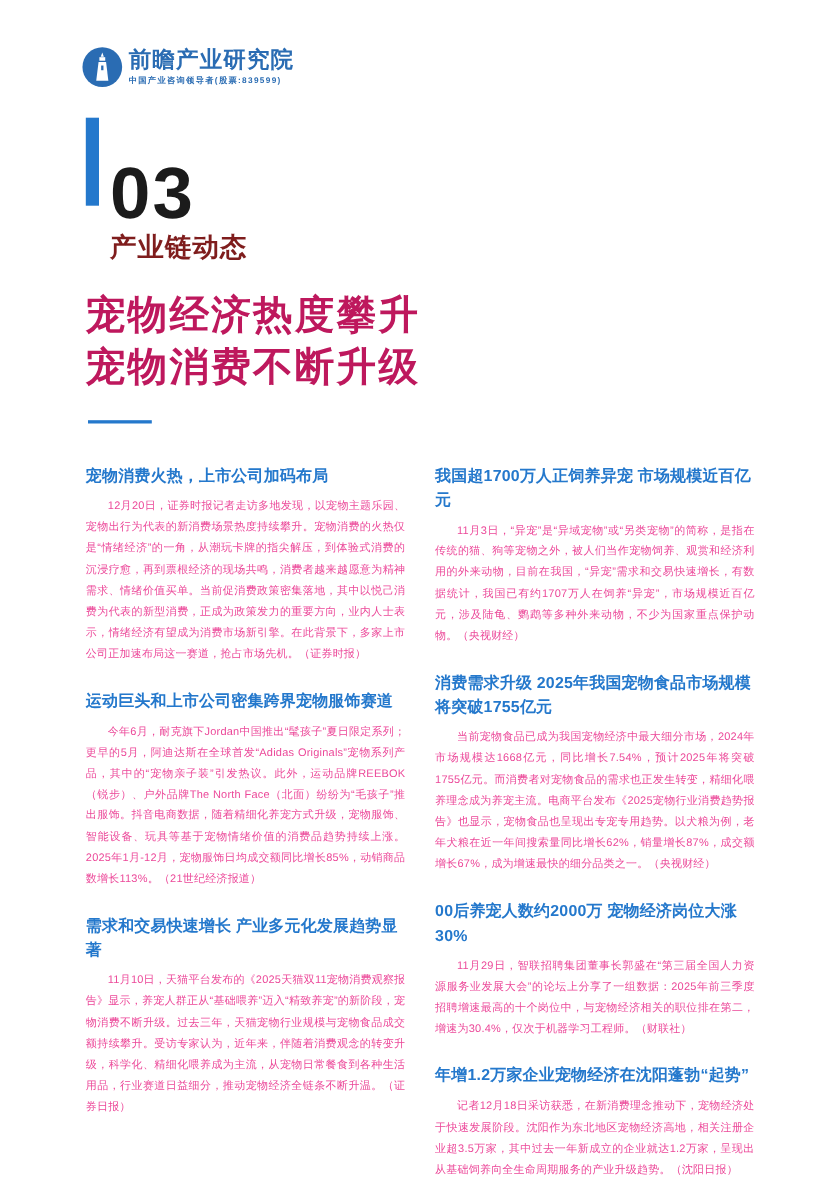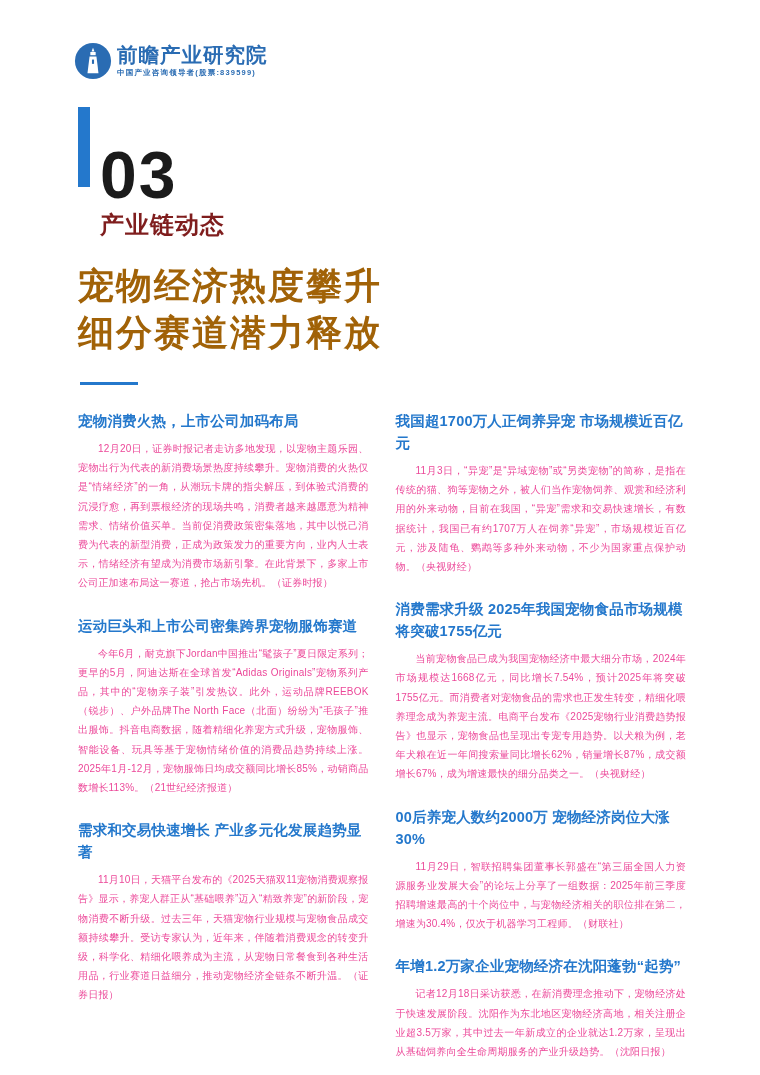--- a/index.html
+++ b/index.html
@@ -36,37 +36,37 @@
     line-height: 0.95; letter-spacing: 2px; margin-top: 41px;
   }
   .section-title {
     font-size: 24px; font-weight: 800; color: #7f1d1d;
     margin-top: 2px; letter-spacing: 1px;
   }
 
   
   .main-title {
     position: absolute; left: 78px; top: 262px; margin: 0;
-    color: #a16207; font-size: 36px; font-weight: 800;
+    color: #be185d; font-size: 36px; font-weight: 800;
     line-height: 47px; letter-spacing: 2px;
   }
   .title-underline {
     position: absolute; left: 80px; top: 382px;
     width: 58px; height: 3px; background: #2478cc;
   }
 
   
   .columns {
     position: absolute; left: 78px; top: 410px;
     width: 608px;
     display: grid; grid-template-columns: 1fr 1fr; column-gap: 27px;
   }
   .news { margin-bottom: 22px; }
   .news-headline {
-    margin: 0 0 7px 0;
+    margin: 12px 0 7px 0;
     color: #2478cc; font-size: 14.5px; font-weight: 700;
     line-height: 22px; letter-spacing: 0.2px;
   }
   .news-body {
     margin: 0;
     color: #ec4899; font-size: 10px; line-height: 19.2px;
     text-align: justify; text-indent: 2em; letter-spacing: 0.2px;
   }
 </style>
 </head>
@@ -93,21 +93,21 @@
   <section class="section-head">
     <div class="section-bar"></div>
     <div class="section-content">
       <div class="section-number">03</div>
       <div class="section-title">产业链动态</div>
     </div>
   </section>
 
   <h1 class="main-title">
     <span>宠物经济热度攀升</span><br>
-    <span>细分赛道潜力释放</span>
+    <span>宠物消费不断升级</span>
   </h1>
   <div class="title-underline"></div>
 
   <main class="columns">
 
     <div class="col">
       <article class="news">
         <h3 class="news-headline">宠物消费火热，上市公司加码布局</h3>
         <p class="news-body">12月20日，证券时报记者走访多地发现，以宠物主题乐园、宠物出行为代表的新消费场景热度持续攀升。宠物消费的火热仅是“情绪经济”的一角，从潮玩卡牌的指尖解压，到体验式消费的沉浸疗愈，再到票根经济的现场共鸣，消费者越来越愿意为精神需求、情绪价值买单。当前促消费政策密集落地，其中以悦己消费为代表的新型消费，正成为政策发力的重要方向，业内人士表示，情绪经济有望成为消费市场新引擎。在此背景下，多家上市公司正加速布局这一赛道，抢占市场先机。（证券时报）</p>
       </article>

